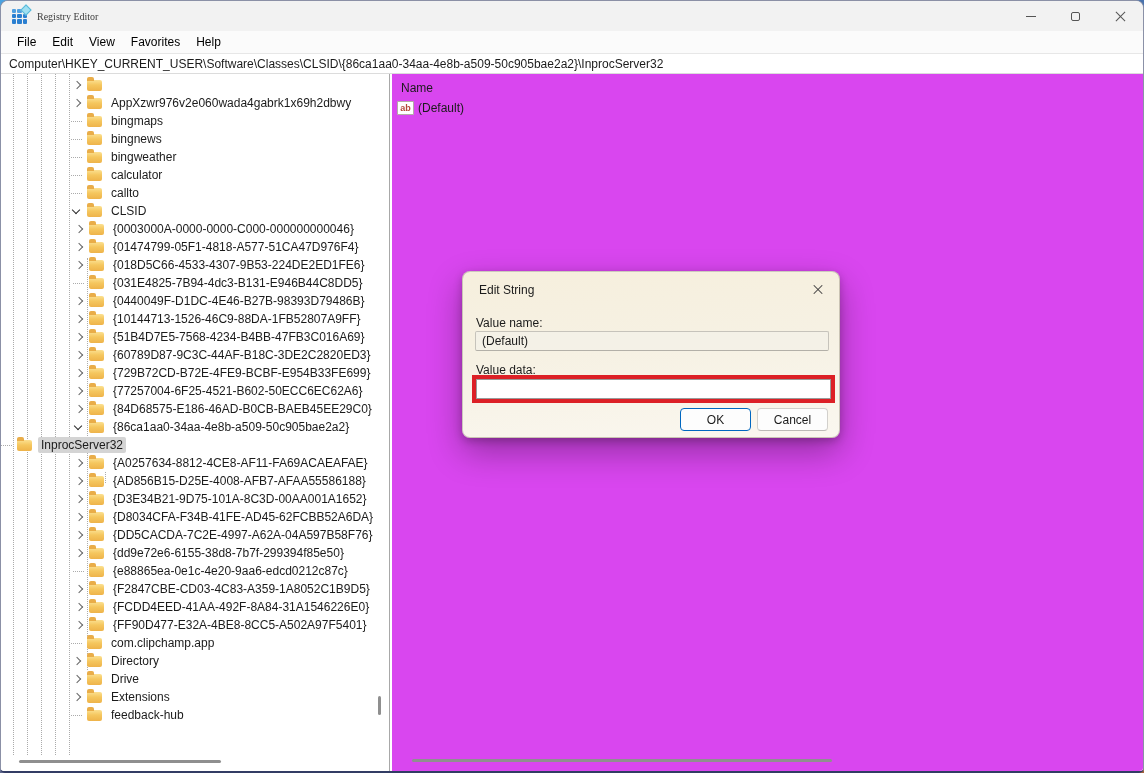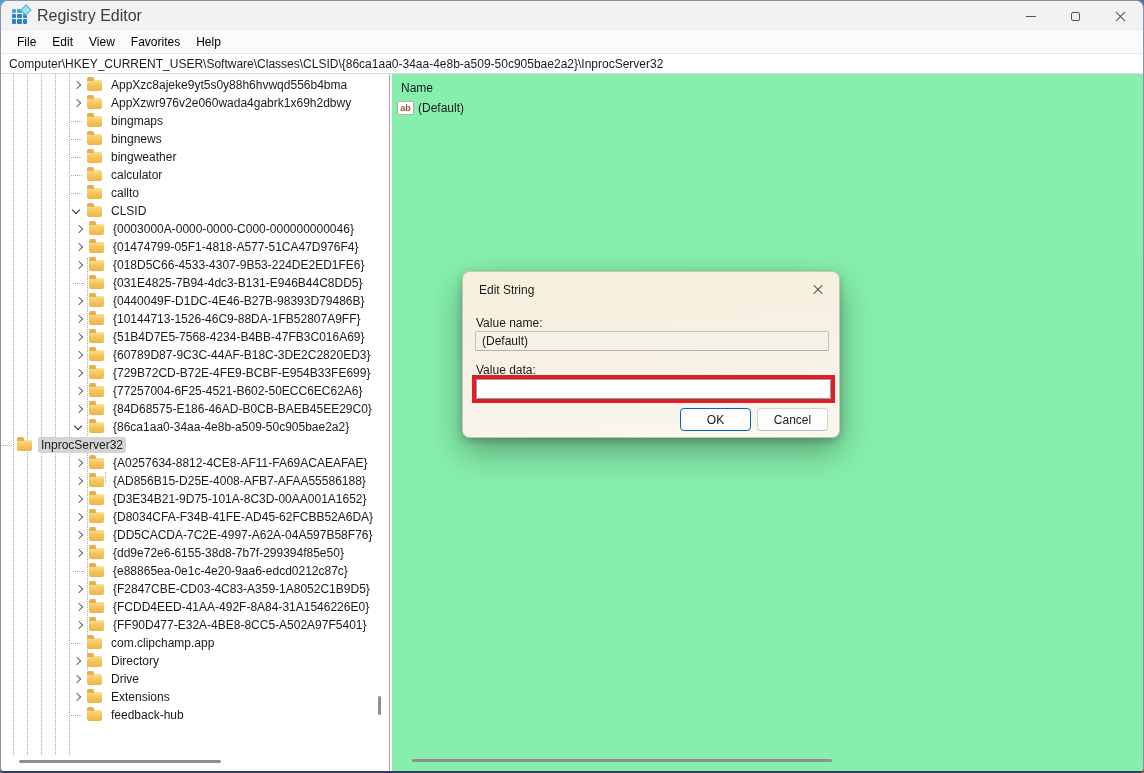--- a/index.html
+++ b/index.html
@@ -14,21 +14,21 @@
     border:1px solid rgba(45,55,95,.55); border-bottom:2px solid #323c64;
   }
   
   .titlebar{ position:absolute; left:0; top:0; right:0; height:30px; background:#f2f2f2; display:flex; align-items:center; }
   .app-icon{ width:15px; height:15px; margin-left:11px; position:relative; flex:0 0 auto;
     display:grid; grid-template-columns:repeat(3,1fr); grid-template-rows:repeat(3,1fr); gap:1px; }
   .app-icon i{ background:#2a7fd0; border-radius:1px; }
   .app-icon i:nth-child(-n+3){ background:#4f9fe0; }
   .app-icon::after{ content:''; position:absolute; right:-3px; top:-3px; width:6px; height:6px;
     background:#9fe0f2; transform:rotate(45deg); border:1px solid #57b8d8; }
-  .title-text{ margin-left:10px; font-size:16px; color:#3c3c3c; }
+  .title-text{ margin-left:10px; font-size:10px; color:#3c3c3c;font-family:Liberation Serif, serif; }
   .win-controls{ margin-left:auto; display:flex; height:100%; }
   .win-btn{ width:45px; height:100%; display:flex; align-items:center; justify-content:center; cursor:default; }
   .glyph-min{ width:10px; height:1px; background:#555; display:block; }
   .glyph-max{ width:9px; height:9px; border:1px solid #555; border-radius:2px; display:block; }
   .glyph-close{ position:relative; width:11px; height:11px; display:block; }
   .glyph-close::before,.glyph-close::after{ content:''; position:absolute; left:-1px; top:5px; width:13px; height:1px; background:#555; }
   .glyph-close::before{ transform:rotate(45deg); } .glyph-close::after{ transform:rotate(-45deg); }
   
   .menubar{ position:absolute; left:0; top:30px; right:0; height:22px; background:#fbfbfb; display:flex; align-items:center; padding-left:8px; }
   .menu-item{ font-size:12px; color:#000000; padding:2px 8px; }
@@ -55,21 +55,21 @@
   .leaf .twisty::before{ content:''; width:11px; height:0; border-bottom:1px dotted #ababab; }
   .folder{ position:relative; width:15px; height:11px; margin:1px 6px 0 0; flex:0 0 auto;
     background:linear-gradient(180deg,#fbe091 0%,#f5c75f 45%,#eeb34a 100%); border-radius:1px 2px 2px 2px; }
   .folder::before{ content:''; position:absolute; left:0; top:-3px; width:7px; height:4px;
     background:#e9ad49; border-radius:2px 2px 0 0; }
   .lbl{ padding:1px 3px; border-radius:2px; }
   .selected .lbl{ background:#d4d4d4; }
   .tree-vthumb{ position:absolute; left:377px; top:622px; width:3px; height:19px; background:#8f8f8f; border-radius:2px; }
   .tree-hthumb{ position:absolute; left:18px; bottom:8px; width:202px; height:3px; background:#8f8f8f; border-radius:2px; }
   .pane-divider{ position:absolute; left:388px; top:0; bottom:0; width:1px; background:#a8a8a8; box-shadow:2px 0 0 #fff,3px 0 0 #d9d9d9; }
-  .right-pane{ position:absolute; left:391px; top:0; right:0; bottom:0; background:#86efac; }
+  .right-pane{ position:absolute; left:391px; top:0; right:0; bottom:0; background:#d946ef; }
   .col-header{ font-size:12px; color:#1b1b1b; padding:7px 0 0 9px; }
   .value-row{ display:flex; margin:6px 0 0 5px; font-size:12px; color:#1b1b1b; }
   .ab-icon{ width:17px; height:14px; border:1px solid #b3aca6; background:#fff; color:#b5483a;
     font-size:9px; font-weight:bold; display:flex; align-items:center; justify-content:center; margin-right:4px; border-radius:1px; }
   .right-hthumb{ position:absolute; left:20px; bottom:9px; width:420px; height:3px; background:#8f8f8f; border-radius:2px; }
   
   .dialog{ position:absolute; left:461px; top:270px; width:378px; height:167px; border-radius:8px;
     background:linear-gradient(175deg,#f6efdd 0%,#f6f1e3 45%,#faf7ef 100%);
     box-shadow:0 14px 34px rgba(0,0,0,.32), 0 3px 9px rgba(0,0,0,.22);
     border:1px solid rgba(120,115,100,.35); font-size:12px; color:#1b1b1b; }
@@ -141,21 +141,20 @@
       <div class="guide g2"></div>
       <div class="guide g3"></div>
       <div class="guide g4"></div>
       <div class="guide g5"></div>
       <div class="guide-short gc"></div>
       <div class="guide-short gi"></div>
       <div class="tree-items">
           <div class="tree-row lvl0 collapsed">
     <span class="twisty"></span>
     <span class="folder"></span>
-    <span class="lbl">AppXzc8ajeke9yt5s0y88h6hvwqd556b4bma</span>
   </div>
           <div class="tree-row lvl0 collapsed">
     <span class="twisty"></span>
     <span class="folder"></span>
     <span class="lbl">AppXzwr976v2e060wada4gabrk1x69h2dbwy</span>
   </div>
           <div class="tree-row lvl0 leaf">
     <span class="twisty"></span>
     <span class="folder"></span>
     <span class="lbl">bingmaps</span>

